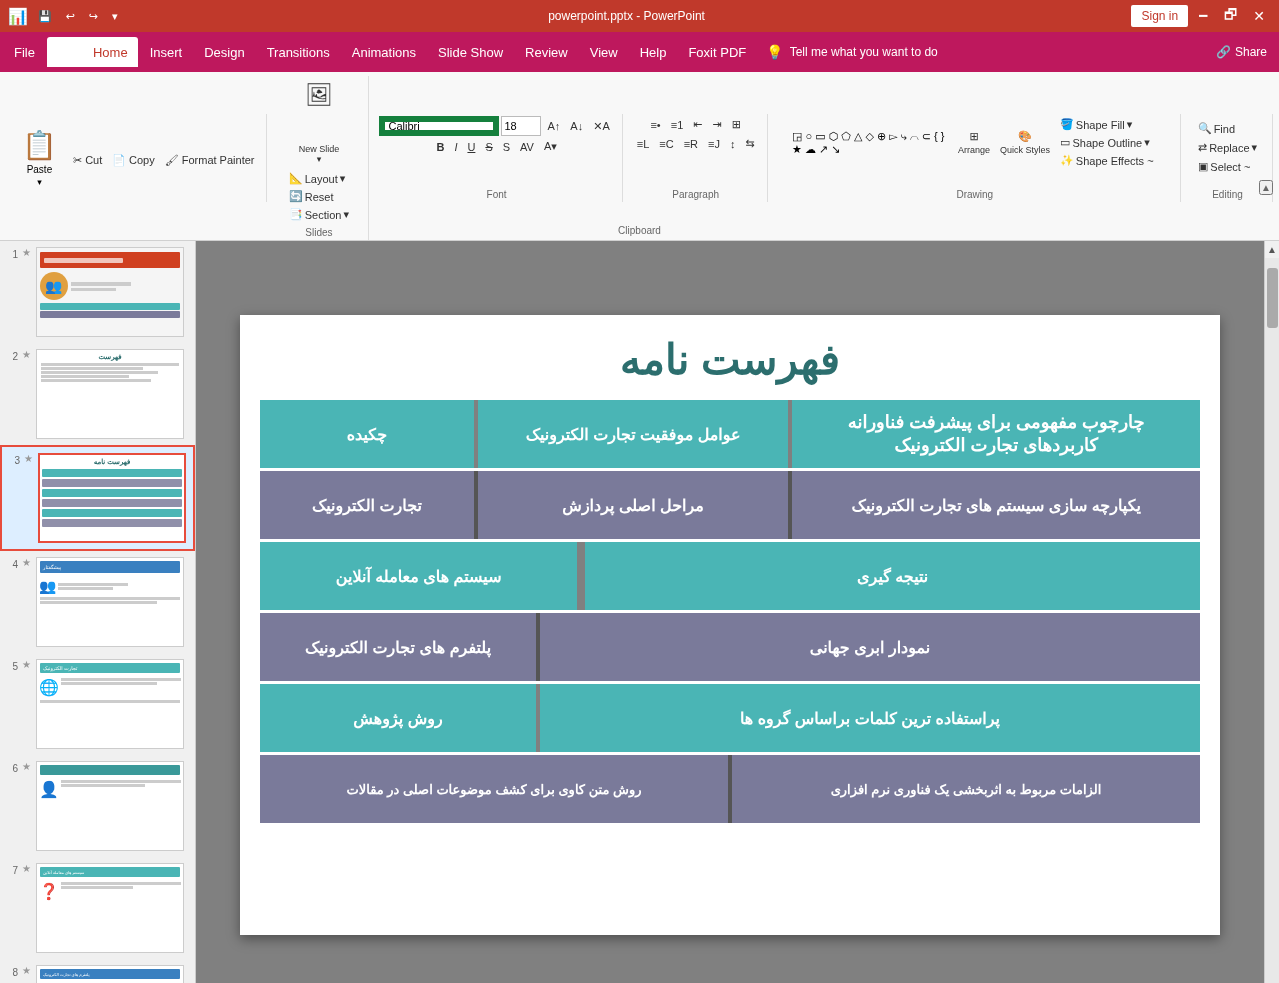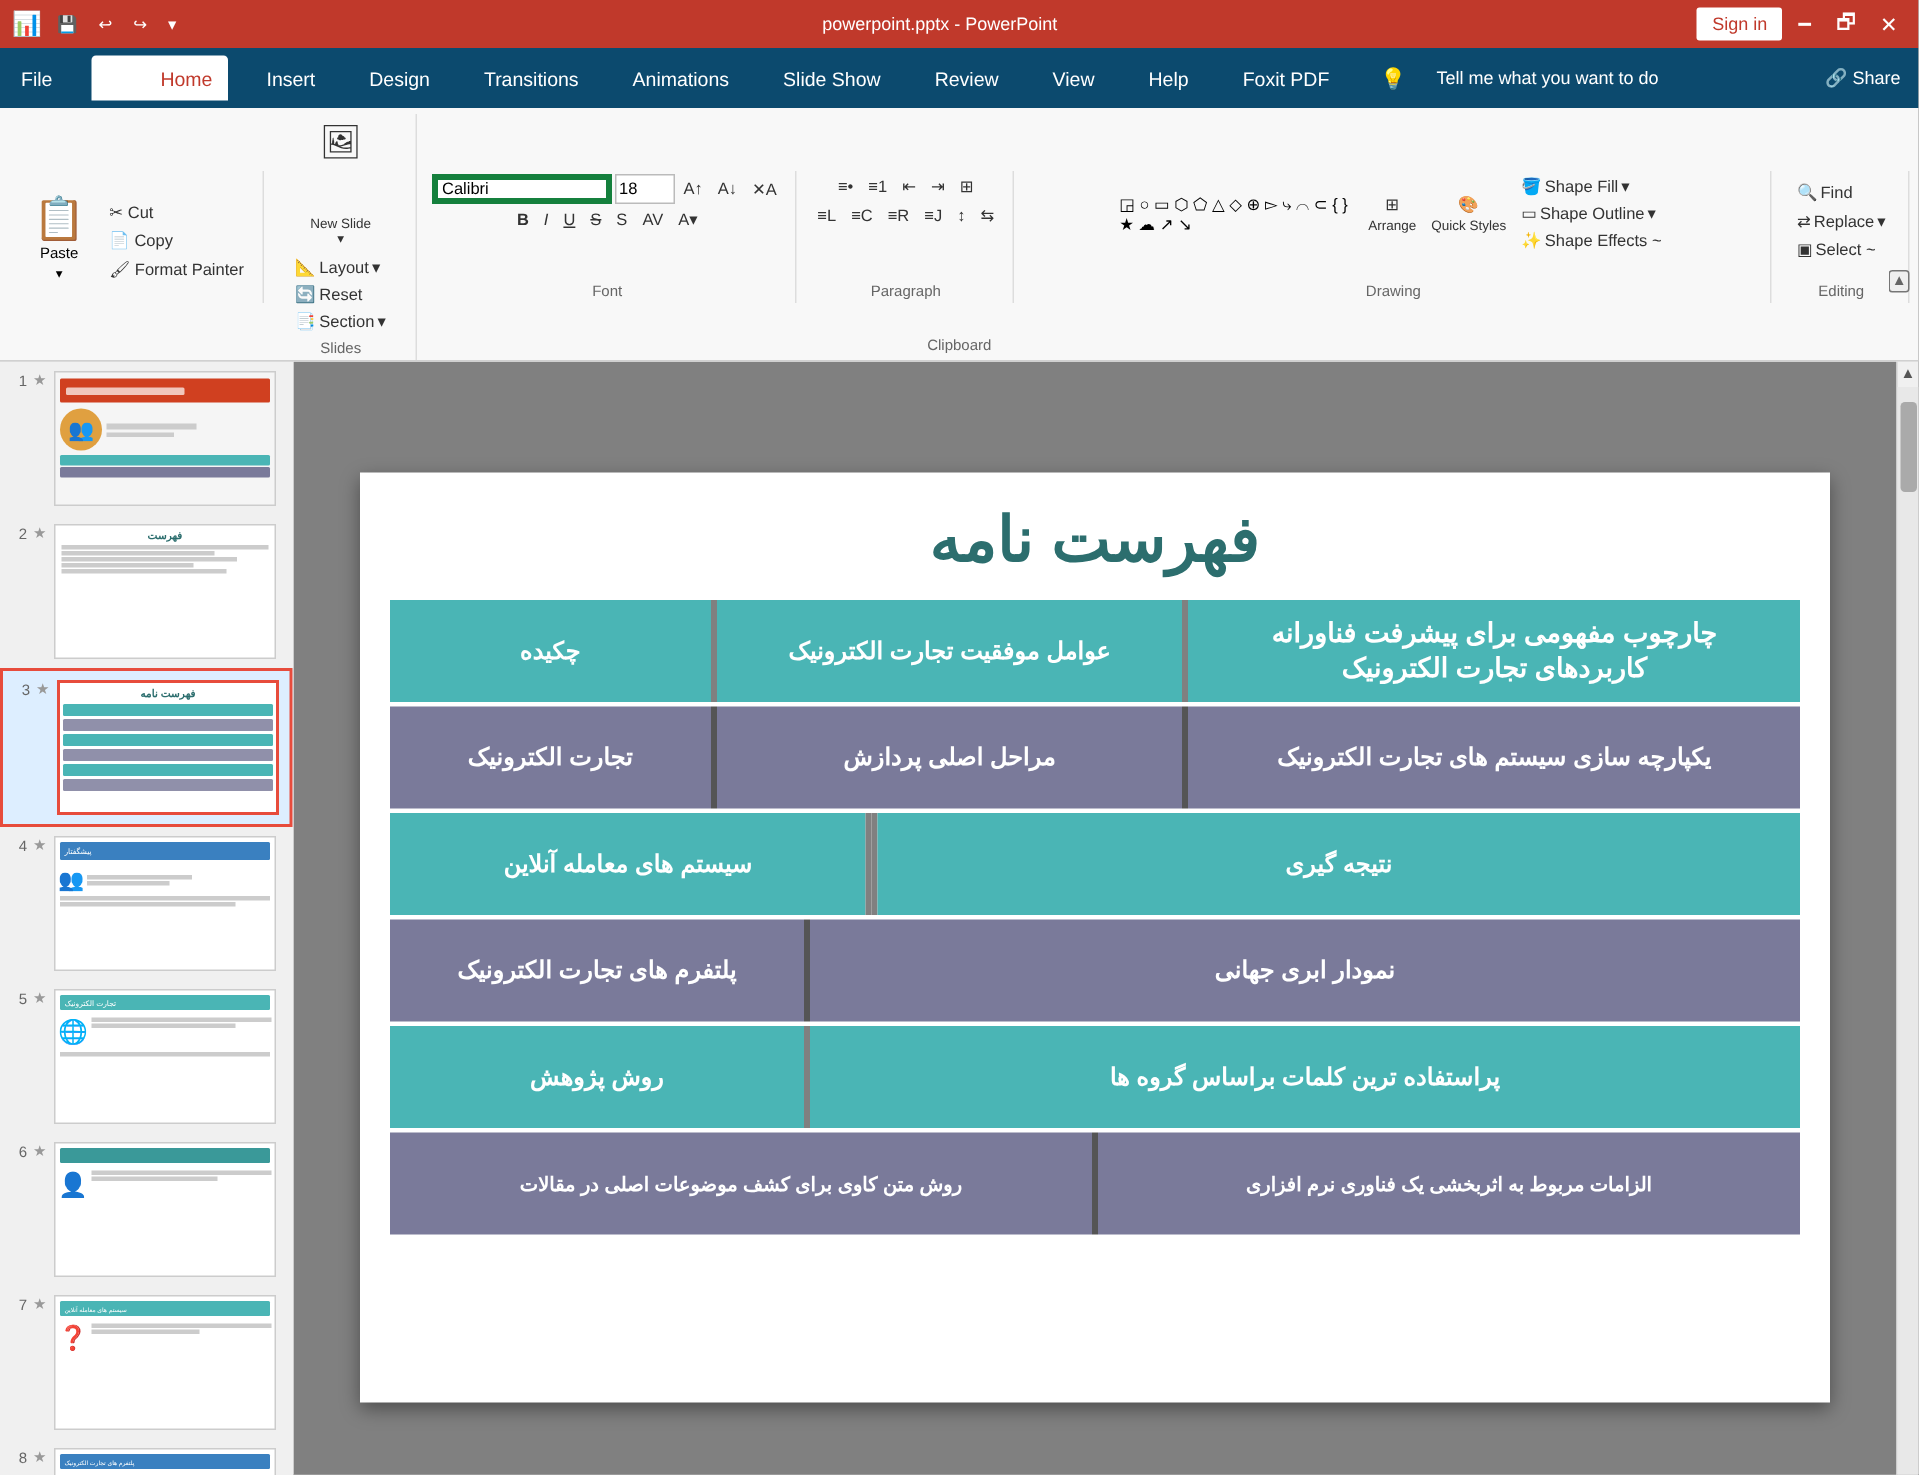--- a/index.html
+++ b/index.html
@@ -17,26 +17,26 @@
       font-size: 12px;
     }
     #titlebar .left { display: flex; align-items: center; gap: 6px; }
     #titlebar .center { flex: 1; text-align: center; font-size: 12px; }
     #titlebar .right { display: flex; align-items: center; gap: 4px; }
     .title-btn { background: transparent; border: none; color: white; font-size: 14px; cursor: pointer; padding: 2px 6px; }
     .qat-btn { background: transparent; border: none; color: white; font-size: 11px; cursor: pointer; padding: 2px 4px; }
 
     
     #menubar {
-      background: #0c4a6e;
+      background: #be185d;
       height: 40px;
       display: flex;
       align-items: center;
       padding: 0 4px;
-      gap: 16px;
+      gap: 2px;
     }
     .menu-item {
       color: white;
       font-size: 13px;
       padding: 4px 10px;
       cursor: pointer;
       border-radius: 3px;
       height: 30px;
       display: flex;
       align-items: center;
@@ -132,21 +132,21 @@
 
     
     .font-row {
       display: flex;
       align-items: center;
       gap: 2px;
       margin-bottom: 2px;
     }
     .font-select {
       font-size: 11px;
-      border: 4px solid #15803d;
+      border: 6px solid #15803d;
       padding: 1px 3px;
       width: 120px;
       height: 20px;
     }
     .font-size-select {
       font-size: 11px;
       border: 1px solid #bbb;
       padding: 1px 2px;
       width: 40px;
       height: 20px;
@@ -342,21 +342,21 @@
 
 <div id="ribbon" style="position:relative; display:flex; flex-direction:column;">
   <div class="ribbon-row1">
 
     <div class="ribbon-group" style="flex-direction:row; align-items:center; gap:4px; min-width:80px;">
       <div class="paste-btn">
         <span class="paste-icon">📋</span>
         <span style="font-size:10px;">Paste</span>
         <span style="font-size:9px;">▾</span>
       </div>
-      <div style="display:flex;flex-direction:column;gap:2px; margin-top:4px;">
+      <div style="display:flex;gap:2px; margin-top:4px;">
         <button class="rb-btn">✂ Cut</button>
         <button class="rb-btn">📄 Copy</button>
         <button class="rb-btn">🖌 Format Painter</button>
       </div>
       <div class="ribbon-group-label" style="position:absolute; bottom:4px; left:0; right:0; text-align:center; font-size:10px; color:#666;">Clipboard</div>
     </div>
 
     <div class="ribbon-group" style="min-width:100px;">
       <div style="display:flex;align-items:center;gap:2px;">
         <div class="rb-big">

